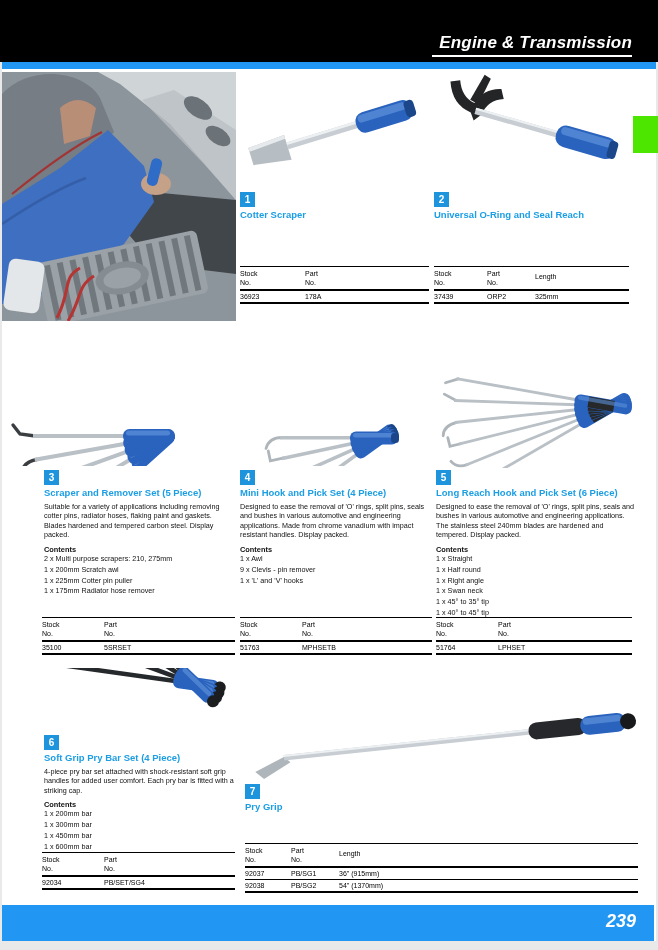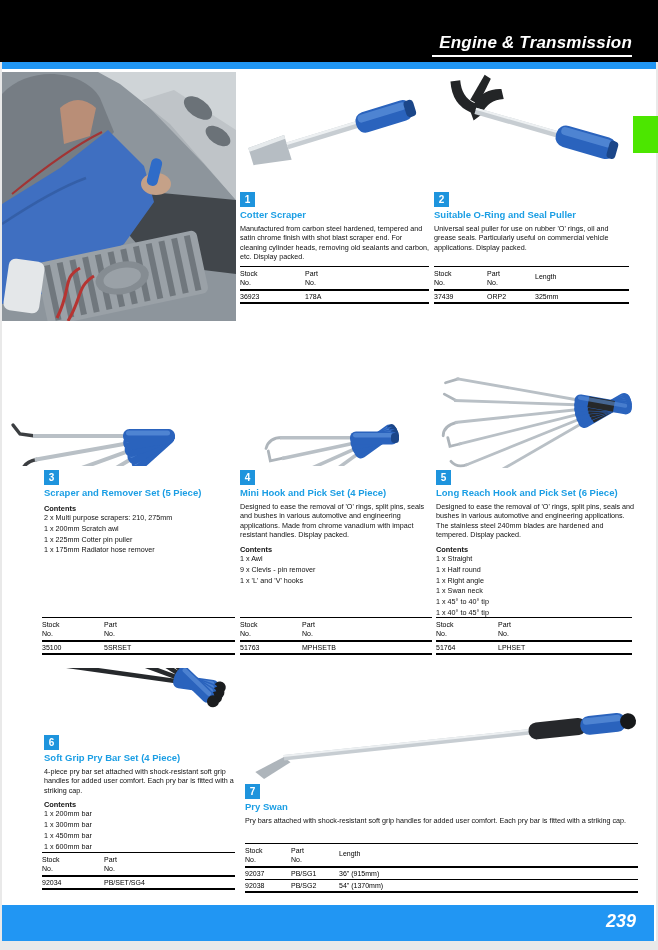--- a/index.html
+++ b/index.html
@@ -100,43 +100,41 @@
         <rect x="122" y="42" width="62" height="22" rx="10" fill="#2a63bd"></rect>
         <rect x="126" y="44" width="52" height="8" rx="4" fill="#5b8fd9" opacity=".75"></rect>
         <rect x="176" y="44" width="9" height="18" rx="4" fill="#1b4689"></rect>
       </g>
     </svg>
   </div>
 
   <div class="pcol" style="left:240px;top:192px;width:190px;">
     <div class="badge">1</div>
     <div class="ptitle">Cotter Scraper</div>
-    <div class="pdesc">Manufactured from carbon steel hardened, tempered and satin chrome finish with shot blast scraper end. For cleaning cylinder heads, removing old sealants and carbon, etc. Display packed.</div>
   </div>
   <div class="ptable" style="left:240px;top:266px;width:189px;">
     <div class="hd">
       <div class="hc" style="width:65px;">
           <div>Stock</div>
           <div>No.</div>
         </div>
       <div class="hc">
           <div>Part</div>
           <div>No.</div>
         </div>
     </div>
     <div class="rowd">
       <div style="width:65px;">36923</div>
       <div>178A</div>
     </div>
   </div>
 
   <div class="pcol" style="left:434px;top:192px;width:196px;">
     <div class="badge">2</div>
-    <div class="ptitle">Suitable O-Ring and Seal Puller</div>
-    <div class="pdesc">Universal seal puller for use on rubber 'O' rings, oil and grease seals. Particularly useful on commercial vehicle applications. Display packed.</div>
+    <div class="ptitle">Universal O-Ring and Seal Reach</div>
   </div>
   <div class="ptable" style="left:434px;top:266px;width:195px;">
     <div class="hd">
       <div class="hc" style="width:53px;">
           <div>Stock</div>
           <div>No.</div>
         </div>
       <div class="hc" style="width:48px;">
           <div>Part</div>
           <div>No.</div>
@@ -260,20 +258,21 @@
         <rect x="140" y="62" width="58" height="12" rx="6" fill="#2a63bd"></rect>
           <rect x="154" y="62.5" width="26" height="11" fill="#26282a"></rect>
           <rect x="143" y="63.5" width="50" height="4" rx="2" fill="#5b8fd9" opacity=".6"></rect>
       </g>
     </svg>
   </div>
 
   <div class="pcol" style="left:44px;top:470px;width:190px;">
     <div class="badge">3</div>
     <div class="ptitle">Scraper and Remover Set (5 Piece)</div>
+    <div class="pdesc">Suitable for a variety of applications including removing cotter pins, radiator hoses, flaking paint and gaskets. Blades hardened and tempered carbon steel. Display packed.</div>
     <div class="contents-label">Contents</div>
     <div class="citem">2 x Multi purpose scrapers: 210, 275mm</div>
     <div class="citem">1 x 200mm Scratch awl</div>
     <div class="citem">1 x 225mm Cotter pin puller</div>
     <div class="citem">1 x 175mm Radiator hose remover</div>
   </div>
   <div class="ptable" style="left:42px;top:617px;width:193px;">
     <div class="hd">
       <div class="hc" style="width:62px;">
           <div>Stock</div>
@@ -318,21 +317,21 @@
 
   <div class="pcol" style="left:436px;top:470px;width:200px;">
     <div class="badge">5</div>
     <div class="ptitle">Long Reach Hook and Pick Set (6 Piece)</div>
     <div class="pdesc">Designed to ease the removal of 'O' rings, split pins, seals and bushes in various automotive and engineering applications. The stainless steel 240mm blades are hardened and tempered. Display packed.</div>
     <div class="contents-label">Contents</div>
     <div class="citem">1 x Straight</div>
     <div class="citem">1 x Half round</div>
     <div class="citem">1 x Right angle</div>
     <div class="citem">1 x Swan neck</div>
-    <div class="citem">1 x 45° to 40° tip</div>
+    <div class="citem">1 x 45° to 35° tip</div>
     <div class="citem">1 x 40° to 45° tip</div>
   </div>
   <div class="ptable" style="left:436px;top:617px;width:196px;">
     <div class="hd">
       <div class="hc" style="width:62px;">
           <div>Stock</div>
           <div>No.</div>
         </div>
       <div class="hc">
           <div>Part</div>
@@ -414,22 +413,21 @@
         </div>
     </div>
     <div class="rowd">
       <div style="width:62px;">92034</div>
       <div>PB/SET/SG4</div>
     </div>
   </div>
 
   <div class="pcol" style="left:245px;top:784px;width:398px;">
     <div class="badge">7</div>
-    <div class="ptitle">Pry Swan</div>
-    <div class="pdesc">Pry bars attached with shock-resistant soft grip handles for added user comfort. Each pry bar is fitted with a striking cap.</div>
+    <div class="ptitle">Pry Grip</div>
   </div>
   <div class="ptable" style="left:245px;top:843px;width:393px;">
     <div class="hd">
       <div class="hc" style="width:46px;">
           <div>Stock</div>
           <div>No.</div>
         </div>
       <div class="hc" style="width:48px;">
           <div>Part</div>
           <div>No.</div>

